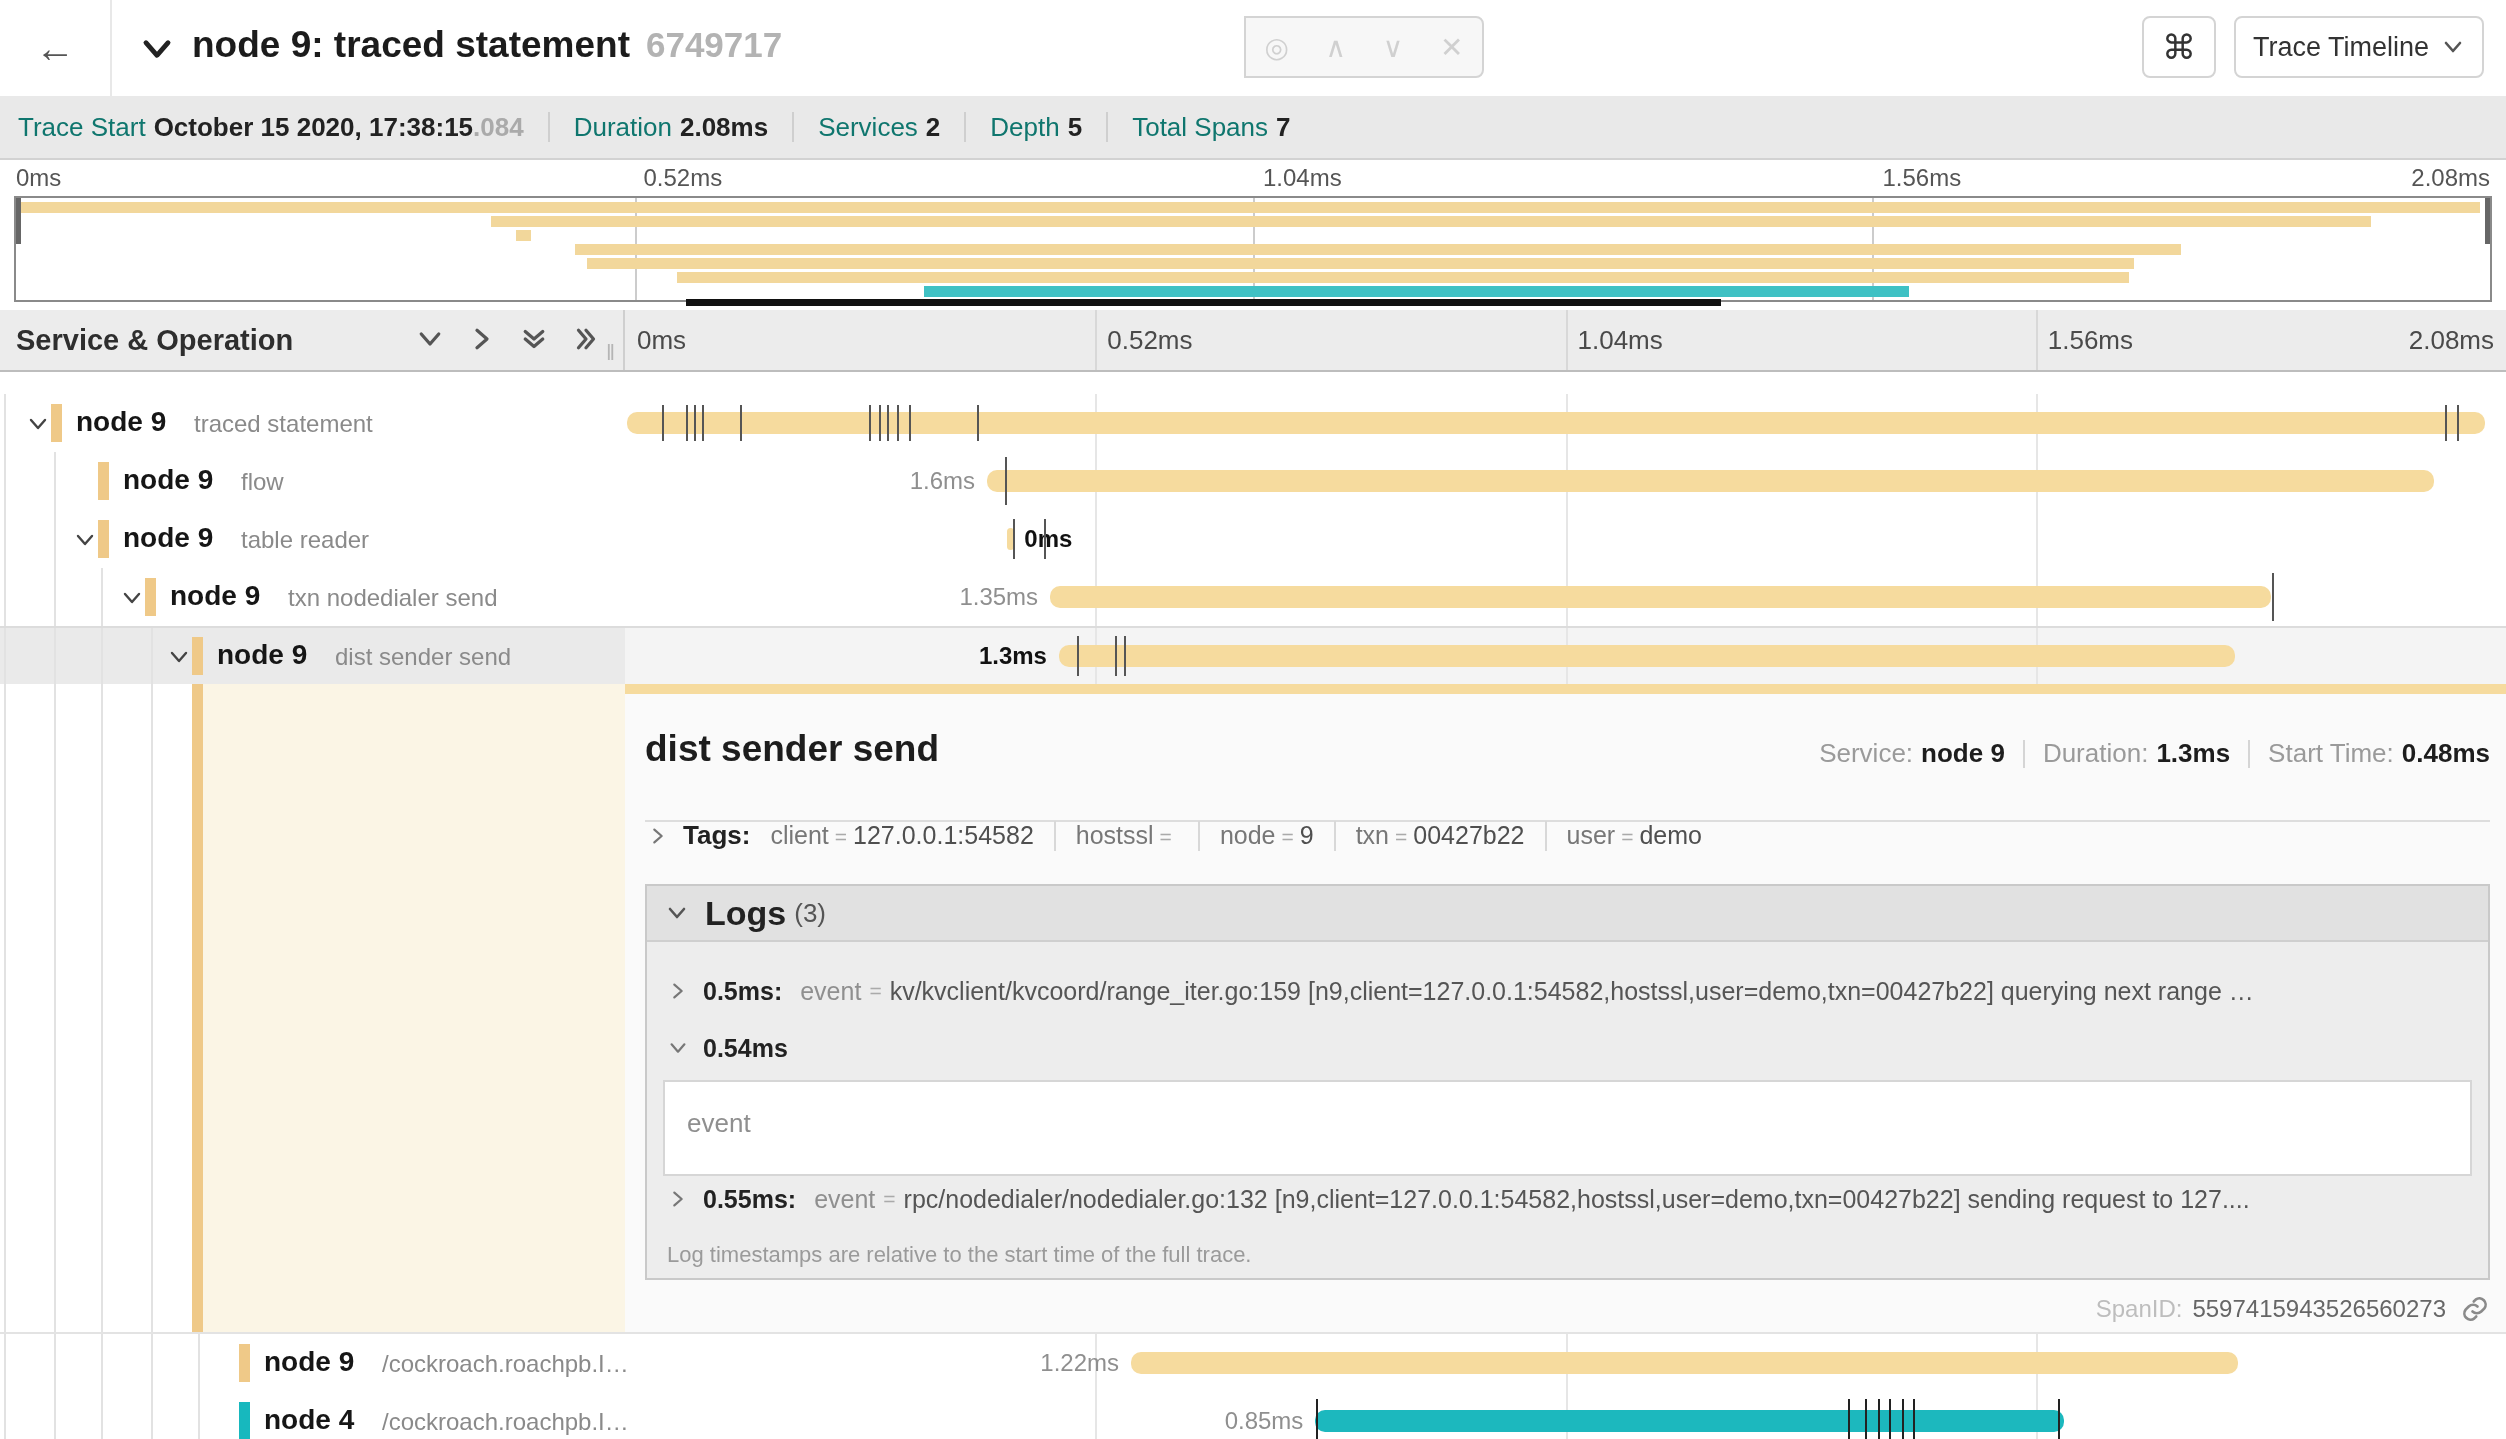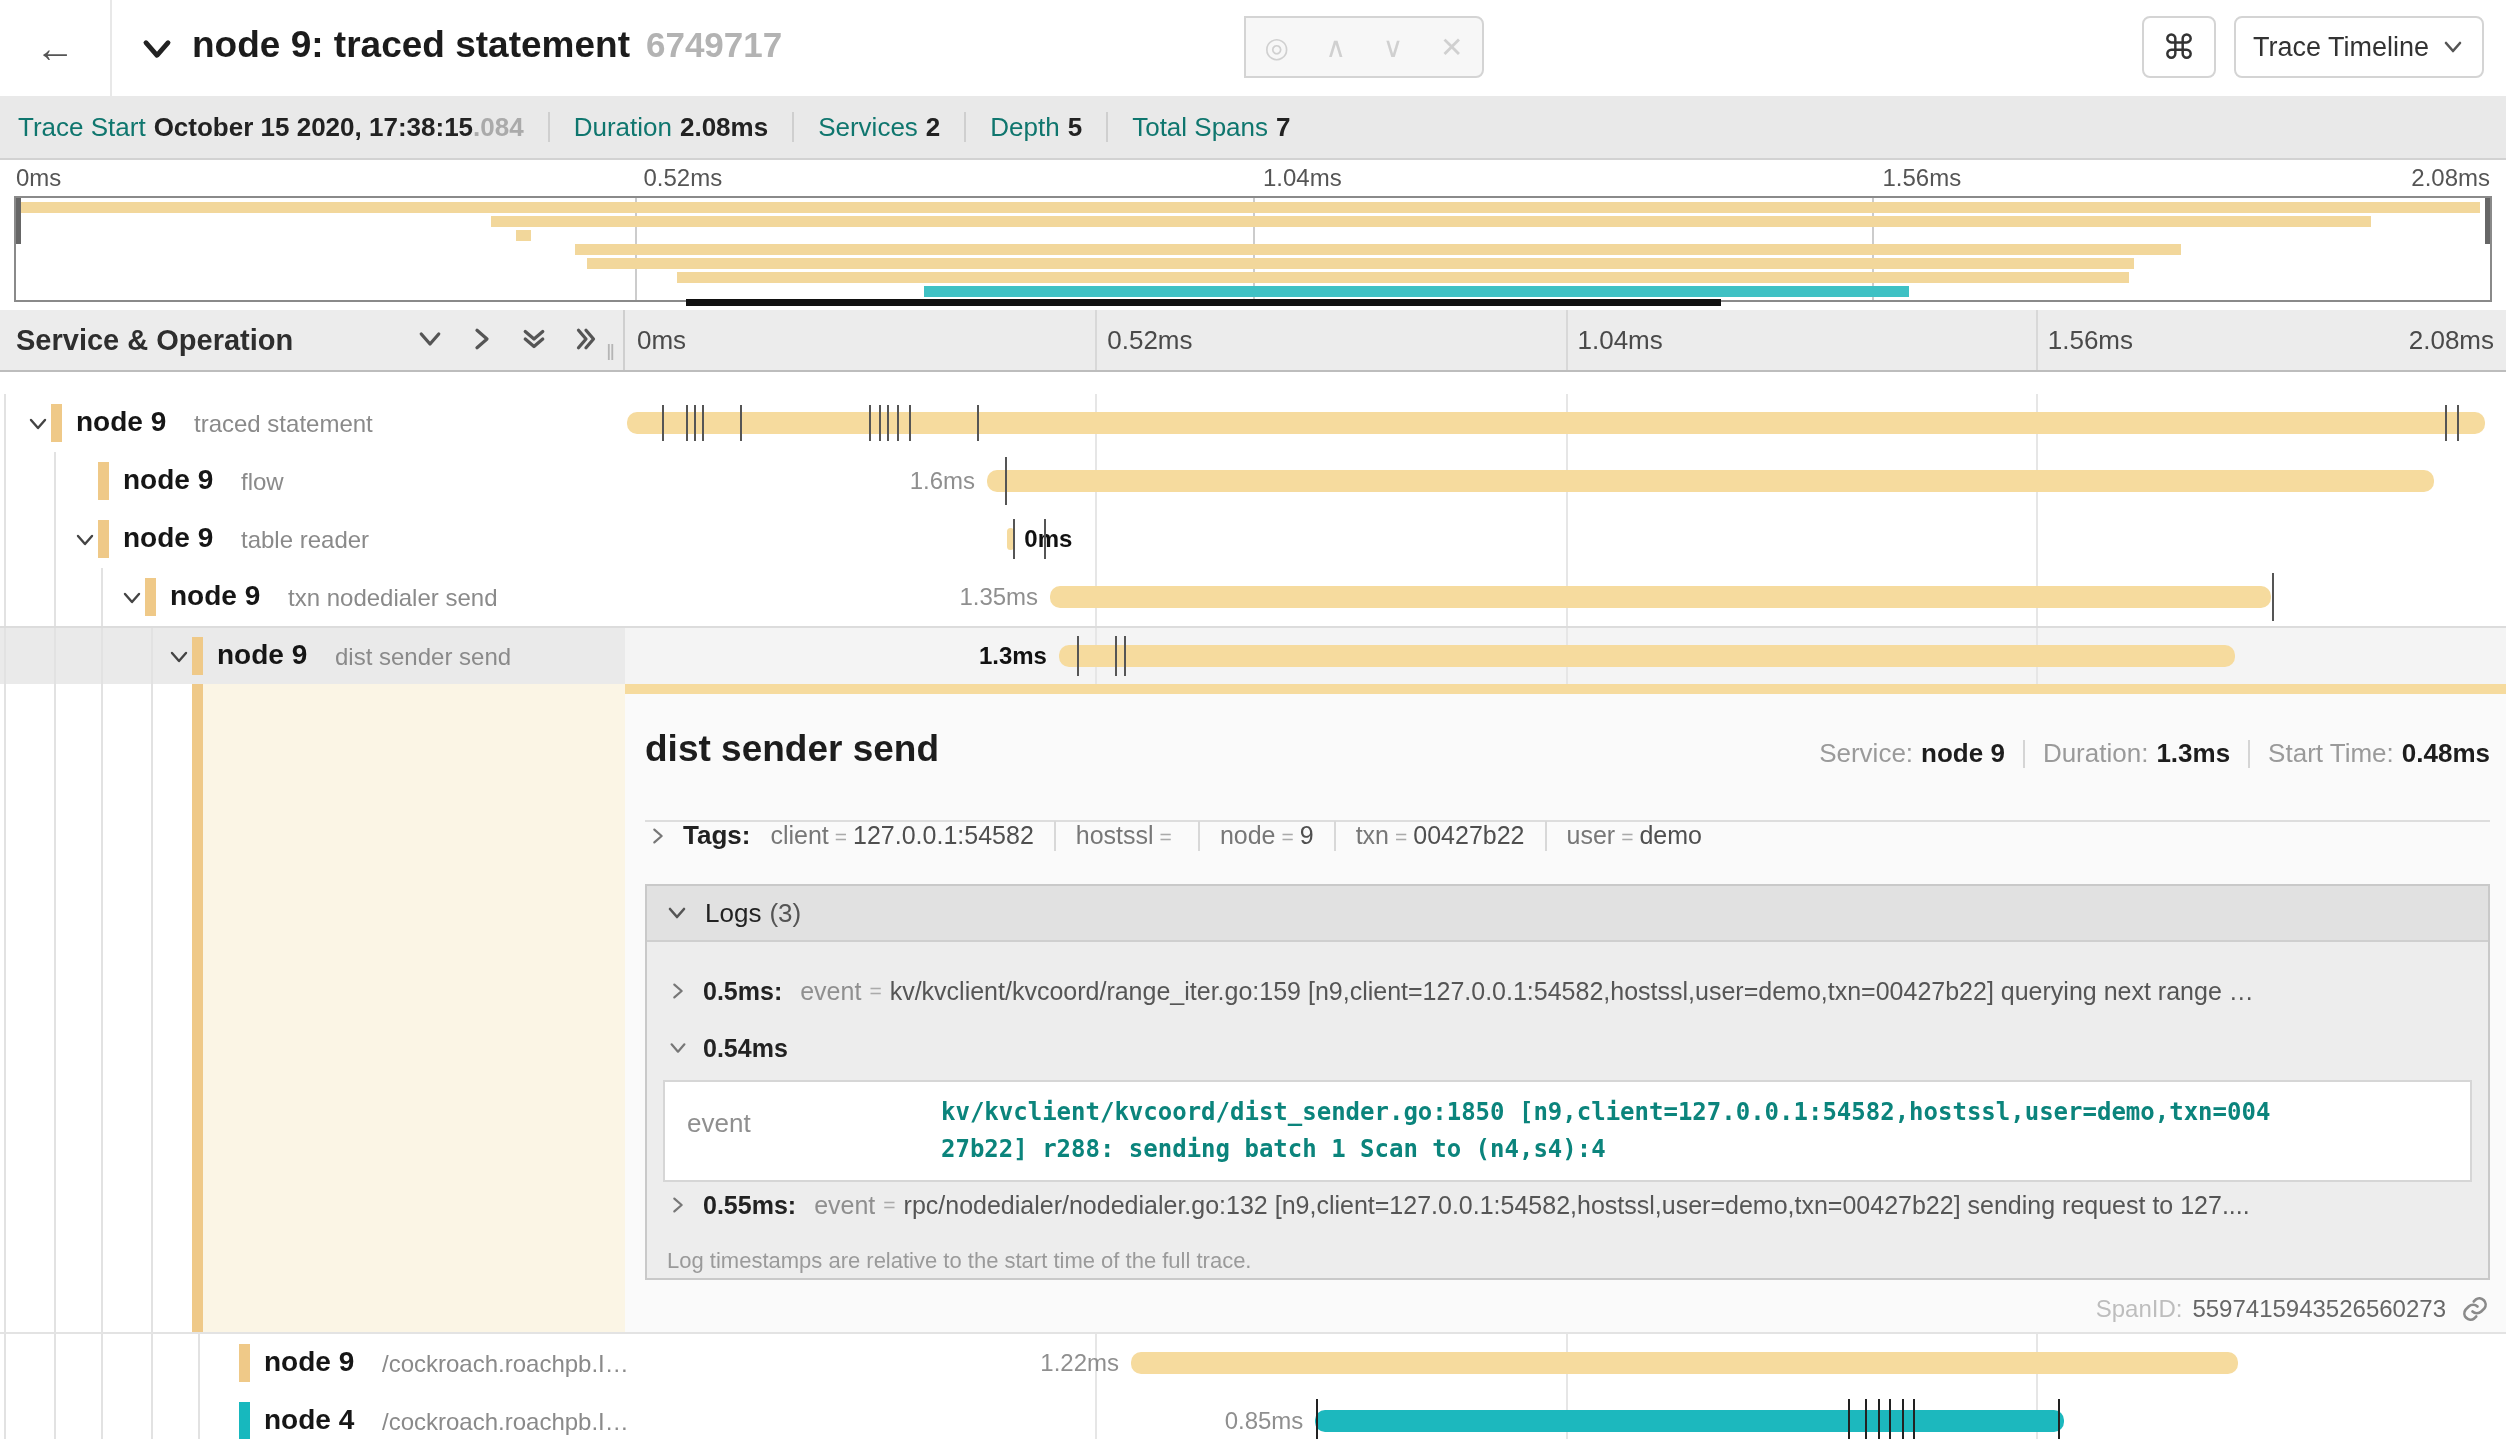--- a/index.html
+++ b/index.html
@@ -91,21 +91,21 @@
   .tags-row { position:absolute; left:22px; top:126px; right:16px; display:flex; align-items:center; font-size:25px; white-space:nowrap; }
   .tags-row .chev { color:#777; margin-right:14px; display:flex; }
   .tags-label { font-weight:bold; color:#222; margin-right:20px; font-size:26px; }
   .tag-kv { color:#777; }
   .tag-kv .eq { color:#aaa; font-size:21px; margin:0 6px; }
   .tag-kv .tv { color:#4f4f4f; }
   .tag-sep { width:2px; height:30px; background:#d8d8d8; margin:0 20px; }
   .logs-box { position:absolute; left:20px; right:16px; top:190px; height:396px; border:2px solid #c9c9c9; background:#ededed; }
   .logs-head { height:56px; background:#e1e1e1; border-bottom:2px solid #cfcfcf; display:flex; align-items:center; padding-left:18px; cursor:pointer; }
   .logs-head .chev { color:#555; margin-right:16px; display:flex; }
-  .logs-title { font-weight:normal; font-size:26px; color:#222; }
+  .logs-title { font-weight:bold; font-size:34px; color:#222; }
   .logs-count { font-size:26px; color:#555; margin-left:8px; }
   .logs-body { padding:26px 14px 0 14px; }
   .log-row { display:flex; align-items:center; font-size:25px; margin:0 6px 0 6px; height:46px; cursor:pointer; white-space:nowrap; overflow:hidden; }
   .log-row .chev { color:#777; margin-right:14px; flex:none; display:flex; }
   .log-time { font-weight:bold; color:#222; margin-right:18px; flex:none; }
   .log-key { color:#8f8f8f; flex:none; }
   .log-eq { color:#aaa; font-size:21px; margin:0 8px; flex:none; }
   .log-text { color:#555; overflow:hidden; text-overflow:ellipsis; }
   .log-exp-head { display:flex; align-items:center; font-size:25px; margin:14px 6px 0 6px; height:40px; cursor:pointer; }
   .log-table { margin:12px 2px 0 2px; background:#fff; border:2px solid #d6d6d6; display:flex; min-height:96px; }
@@ -422,21 +422,20 @@
             <div class="log-exp-head">
               <span class="chev" style="color:#777;margin-right:14px;display:flex;">
                 <svg class="chev-svg" width="22" height="22" viewBox="0 0 24 24" fill="none" stroke="currentColor" stroke-width="2.4" stroke-linecap="round" stroke-linejoin="round">
                   <polyline points="5,8 12,16 19,8"></polyline>
                 </svg>
               </span>
               <span class="log-time">0.54ms</span>
             </div>
             <div class="log-table">
               <div class="cell-k">event</div>
-              <div class="cell-v">kv/kvclient/kvcoord/dist_sender.go:1850 [n9,client=127.0.0.1:54582,hostssl,user=demo,txn=00427b22] r288: sending batch 1 Scan to (n4,s4):4</div>
             </div>
             <div class="log-row">
               <span class="chev">
                 <svg class="chev-svg" width="22" height="22" viewBox="0 0 24 24" fill="none" stroke="currentColor" stroke-width="2.4" stroke-linecap="round" stroke-linejoin="round">
                   <polyline points="8,5 16,12 8,19"></polyline>
                 </svg>
               </span>
               <span class="log-time">0.55ms:</span>
               <span class="log-key">event</span>
               <span class="log-eq">=</span>

